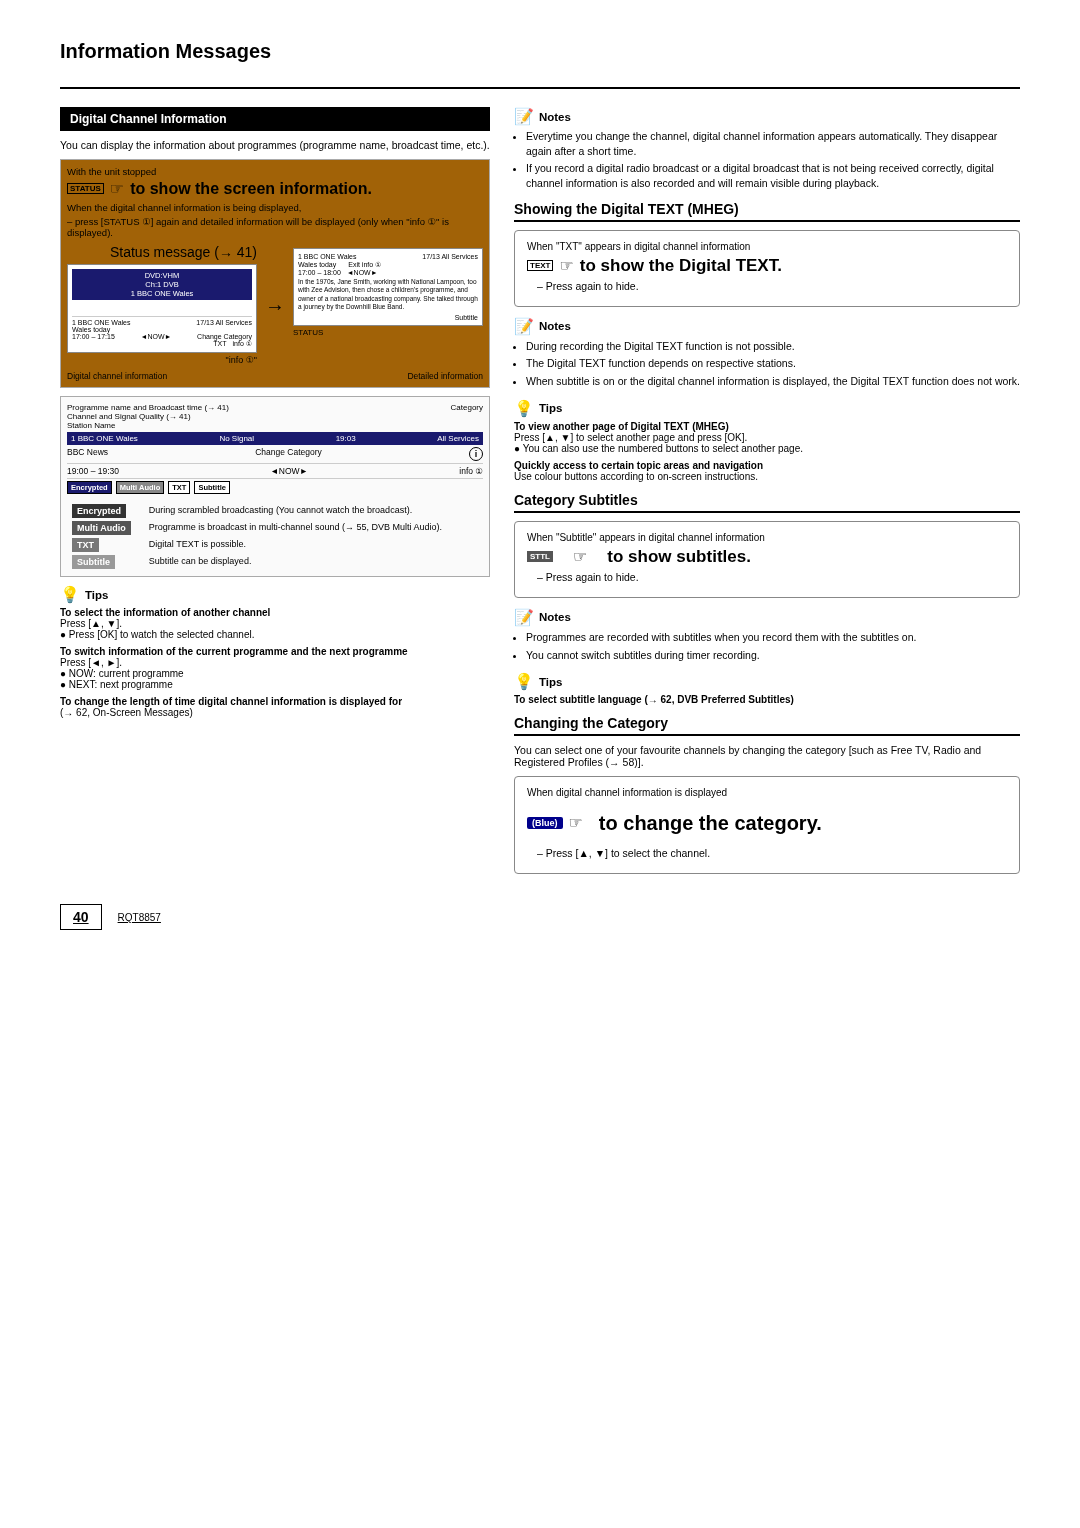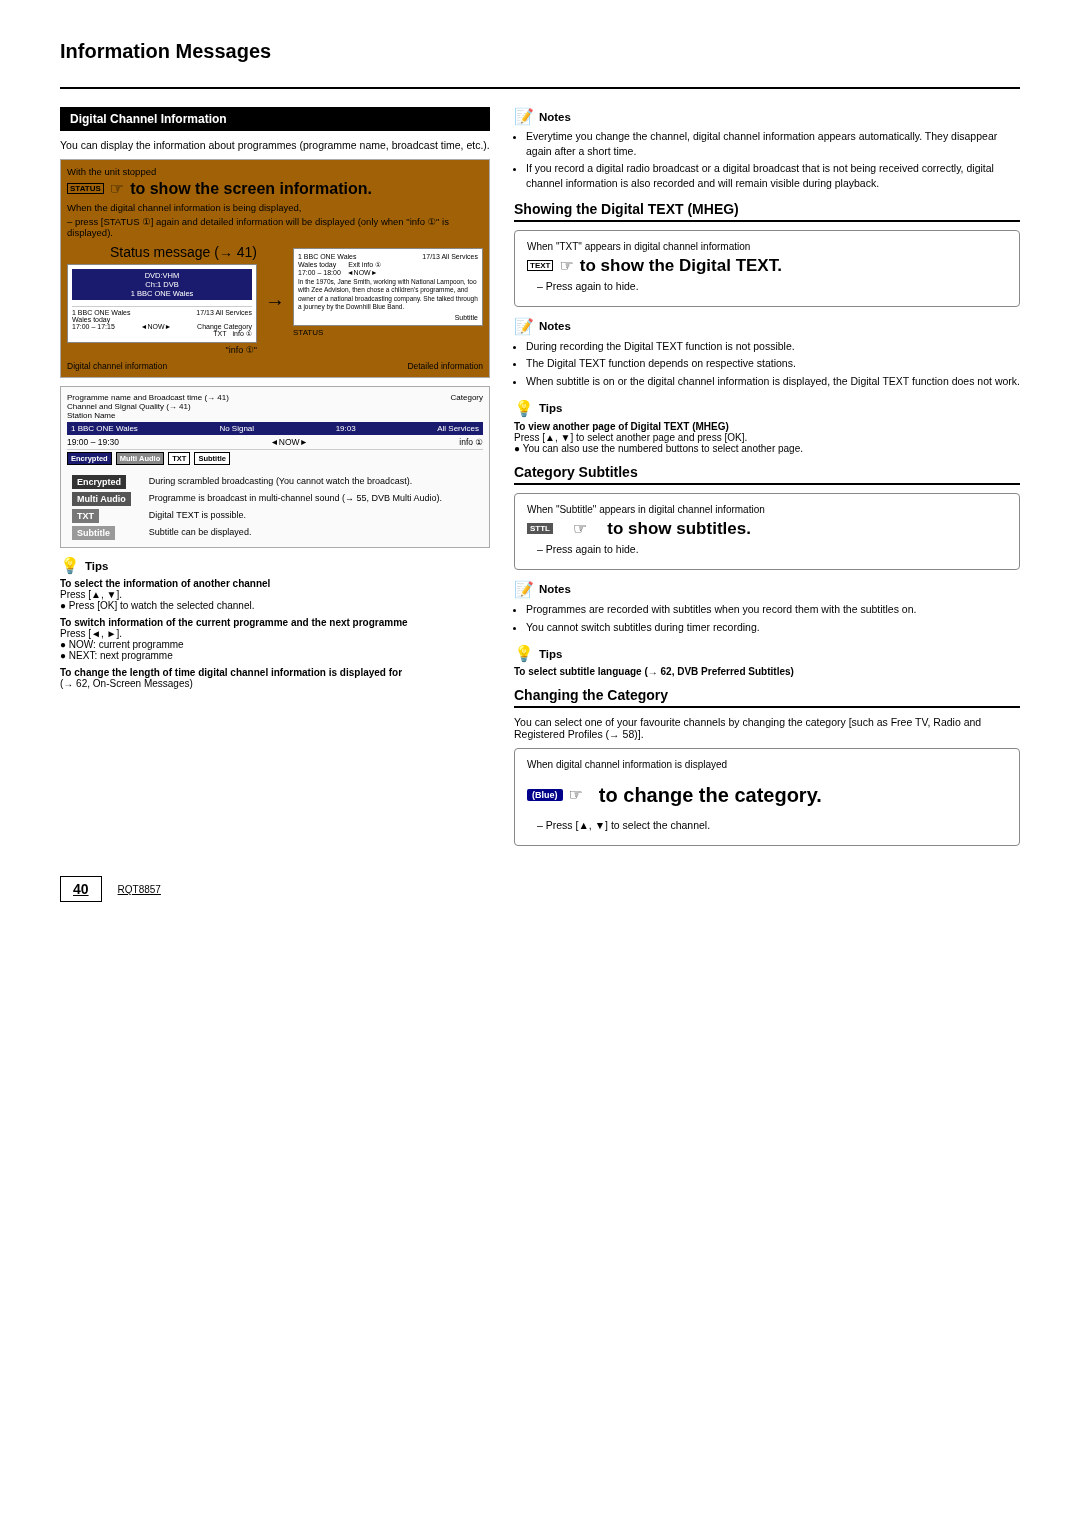--- a/index.html
+++ b/index.html
@@ -235,21 +235,21 @@
         <span style="font-size:16px;font-weight:bold;">to show the screen information.</span>
       </div>
 
       <p style="font-size:9.5px;margin-bottom:3px;">When the digital channel information is being displayed,</p>
       <p style="font-size:9.5px;margin-bottom:6px;">– press [STATUS ①] again and detailed information will be displayed (only when "info ①" is displayed).</p>
 
       <div style="display:flex;gap:8px;">
         <div style="flex:1;">
           <div style="font-size:14px;text-align:right;margin-bottom:2px;">Status message (→ 41)</div>
           <div class="diagram-inner">
-            <div style="background:#1a1a6e;color:#fff;font-size:7.5px;padding:2px 4px;text-align:center;margin-bottom:6px;">DVD:VHM<br>Ch:1 DVB<br>1 BBC ONE Wales</div>
+            <div style="background:#1a1a6e;color:#fff;font-size:7.5px;padding:2px 4px;text-align:center;margin-bottom:16px;">DVD:VHM<br>Ch:1 DVB<br>1 BBC ONE Wales</div>
             <div style="display:flex;justify-content:space-between;font-size:7px;border-top:1px solid #ccc;padding-top:2px;">
               <span>1 BBC ONE Wales</span>
               <span>17/13 All Services</span>
             </div>
             <div style="display:flex;justify-content:space-between;font-size:7px;">
               <span>Wales today</span>
             </div>
             <div style="display:flex;justify-content:space-between;font-size:7px;">
               <span>17:00 – 17:15</span>
               <span>◄NOW►</span>
@@ -296,20 +296,25 @@
           <div style="font-size:8px;">Channel and   Signal Quality (→ 41)</div>
           <div style="font-size:8px;">Station Name</div>
         </div>
         <div style="font-size:8px;text-align:right;">Category</div>
       </div>
       <div class="prog-bar">
         <span>1 BBC ONE Wales</span>
         <span>No Signal</span>
         <span>19:03</span>
         <span>All Services</span>
+      </div>
+      <div class="prog-row2">
+        <span>BBC News</span>
+        <span>Change Category</span>
+        <span class="info-circle">i</span>
       </div>
       <div class="prog-row2">
         <span>19:00 – 19:30</span>
         <span>◄NOW►</span>
         <span>info ①</span>
       </div>
       <div class="icon-badges">
         <span class="badge badge-blue">Encrypted</span>
         <span class="badge badge-gray">Multi Audio</span>
         <span class="badge badge-outline">TXT</span>
@@ -402,20 +407,24 @@
     <div class="tips-block">
       <div class="tips-title">
         <span class="tips-icon">💡</span>
         <span>Tips</span>
       </div>
       <div class="tips-detail">
         <strong>To view another page of Digital TEXT (MHEG)</strong><br>
         <span>Press [▲, ▼] to select another page and press [OK].</span><br>
         <span>● You can also use the numbered buttons to select another page.</span>
       </div>
+      <div class="tips-detail">
+        <strong>Quickly access to certain topic areas and navigation</strong><br>
+        <span>Use colour buttons according to on-screen instructions.</span>
+      </div>
     </div>
 
     <div style="margin-bottom:10px;">
       <div class="section-title-bordered">Category Subtitles</div>
       <div class="box-bordered">
         <p style="font-size:10px;margin-bottom:4px;">When "Subtitle" appears in digital channel information</p>
         <div style="display:flex;align-items:center;gap:20px;margin-bottom:4px;">
           <span class="stl-badge">STTL</span>
           <span style="font-size:16px;">☞</span>
           <span style="font-size:17px;font-weight:bold;">to show subtitles.</span>

